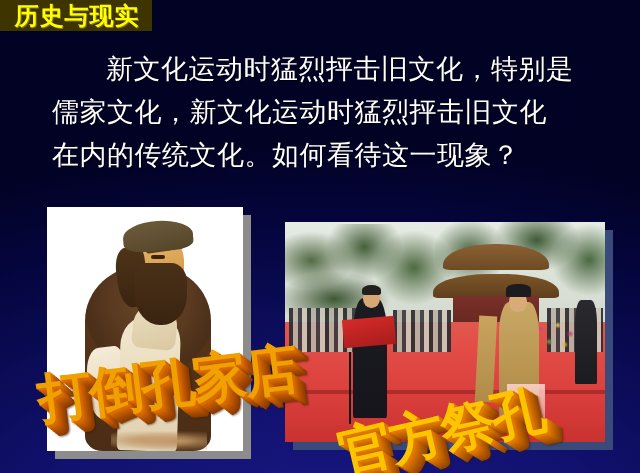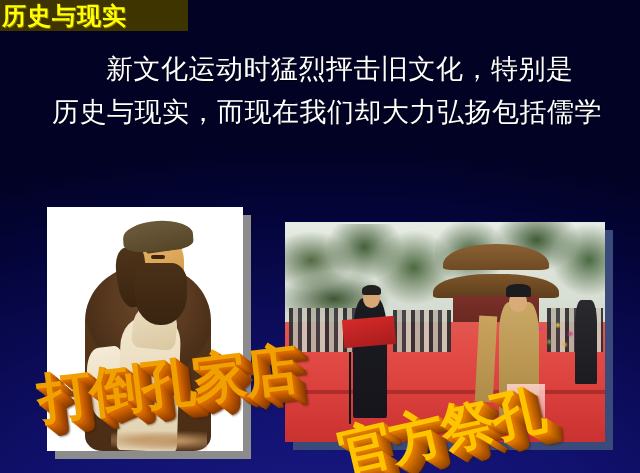--- a/index.html
+++ b/index.html
@@ -21,26 +21,26 @@
     background-image:
       radial-gradient(ellipse 120% 85% at 50% 115%, #1a1a85 0%, #11116f 38%, #05053f 78%, #020224 100%);
     overflow: hidden;
   }
 
   
   #title-banner {
     position: absolute;
     left: 0;
     top: 0;
-    width: 188px;
+    width: 152px;
     height: 31px;
     background: #3d3400;
     display: flex;
     align-items: center;
-    justify-content: flex-start;
+    justify-content: center;
     box-sizing: border-box;
     padding-left: 2px;
   }
   #title-text {
     color: #ffff00;
     font-size: 24px;
     font-weight: bold;
     letter-spacing: 1px;
     line-height: 1;
     white-space: nowrap;
@@ -369,21 +369,22 @@
 <body>
 
 <div id="slide">
 
   <div id="title-banner">
     <span id="title-text">历史与现实</span>
   </div>
 
   <div id="body-text">
     <div class="line indent">新文化运动时猛烈抨击旧文化，特别是</div>
-    <div class="line">历史与现实，而现在我们却大力弘扬包括儒学</div>
+    <div class="line">儒家文化，新文化运动时猛烈抨击旧文化</div>
+    <div class="line">在内的传统文化。如何看待这一现象？</div>
   </div>
 
   <div id="photo-left-shadow" class="photo-shadow"></div>
   <div id="photo-left" class="photo">
     <div id="conf-robe"></div>
     <div id="conf-sleeve"></div>
     <div id="conf-inner"></div>
     <div id="conf-collar"></div>
     <div id="conf-face"></div>
     <div id="conf-beard2"></div>

